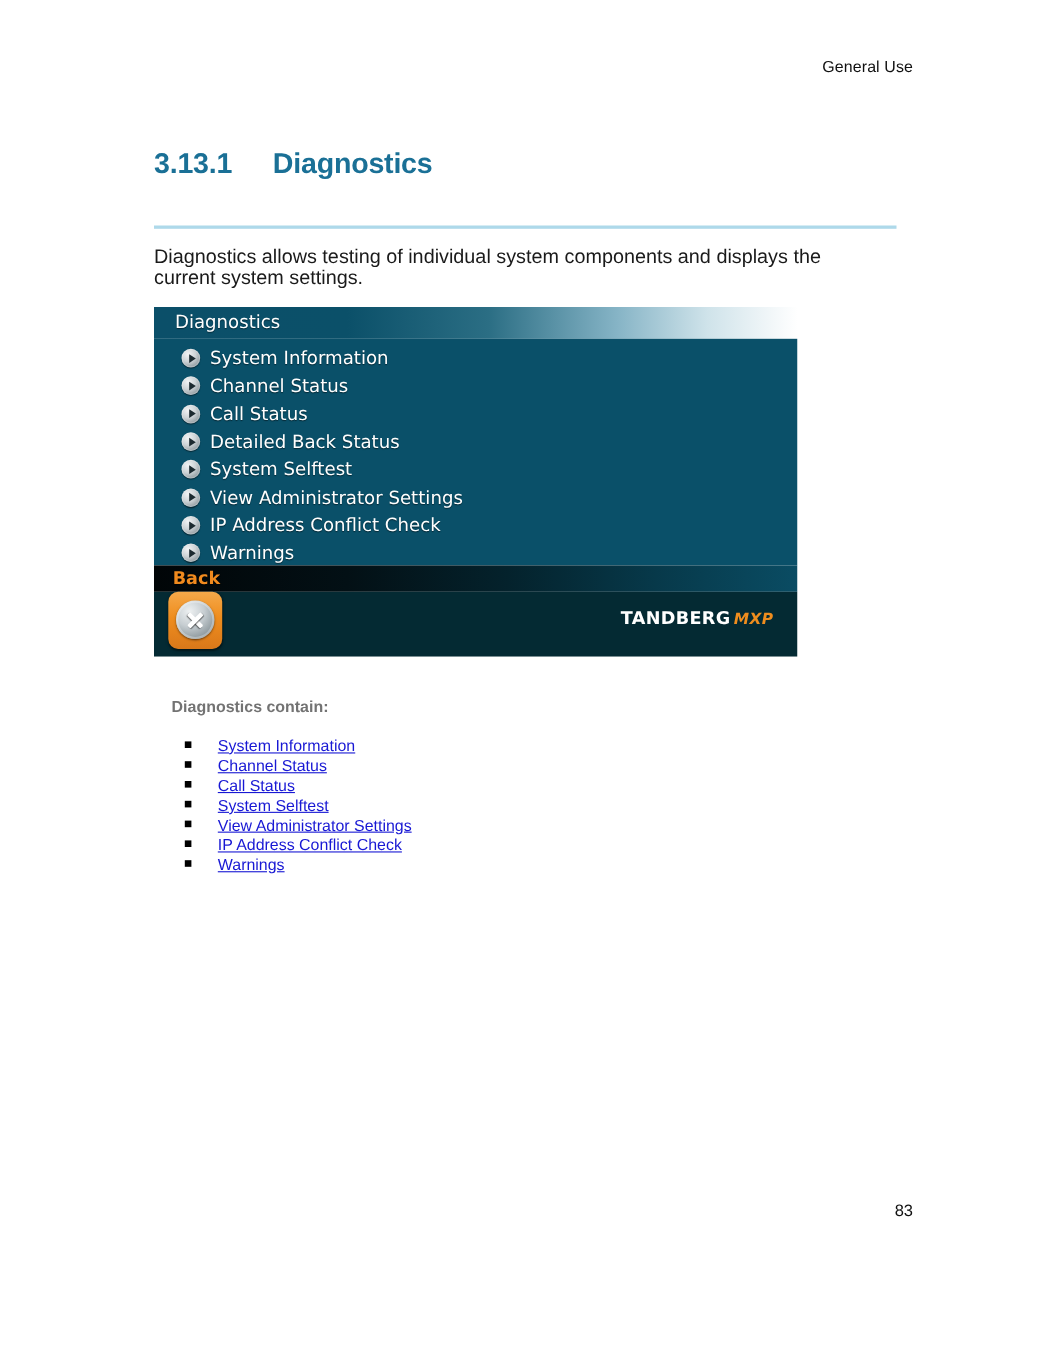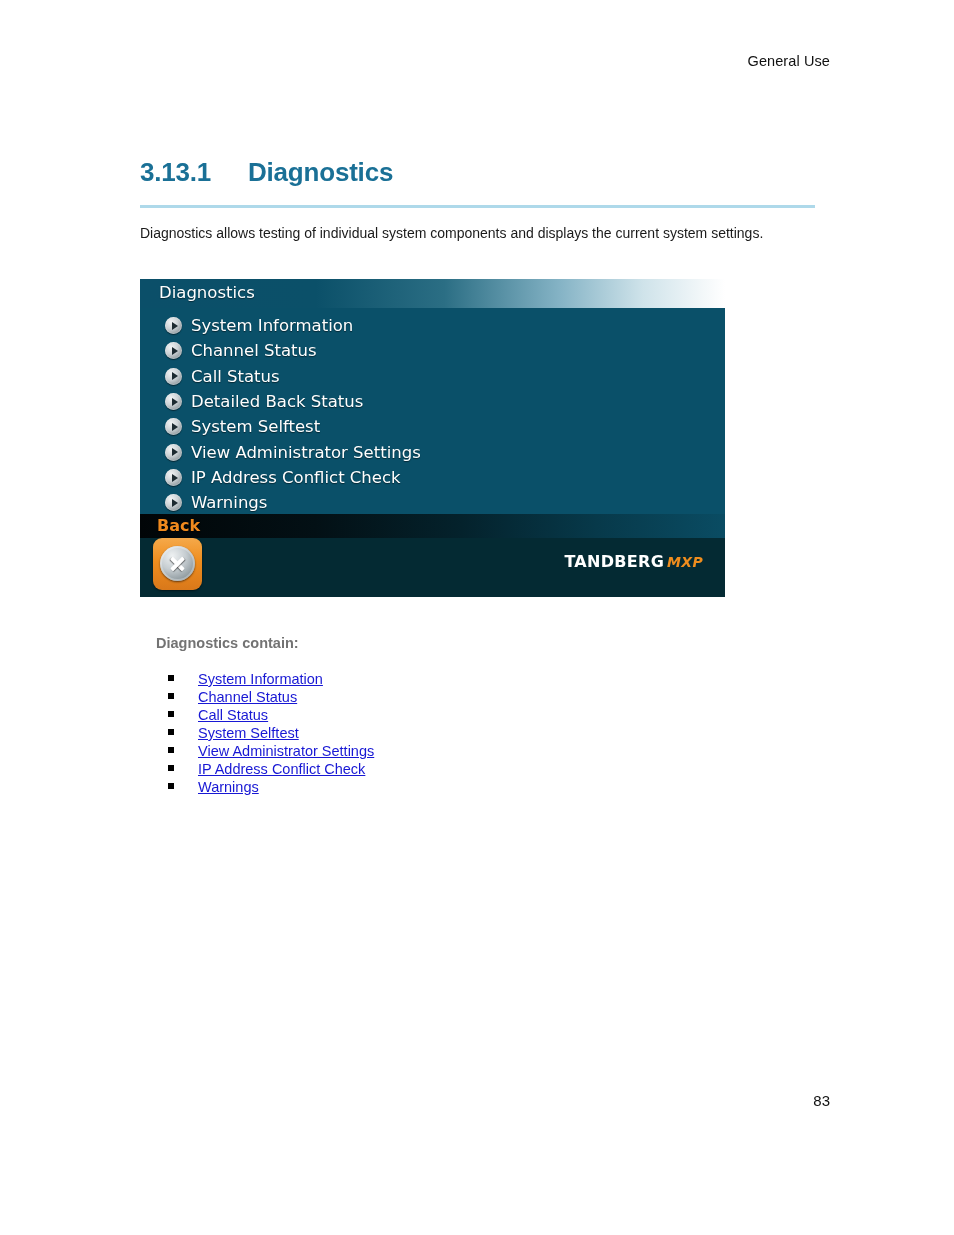--- a/index.html
+++ b/index.html
@@ -41,39 +41,38 @@
     right: 140px;
     color: #1a7096;
     font-size: 26px;
     font-weight: bold;
     letter-spacing: -0.2px;
     white-space: nowrap;
   }
   .section-heading .num {
     display: inline-block;
     min-width: 108px;
-    margin-top: 24px;
   }
 
   .heading-rule {
     position: absolute;
     top: 205px;
     left: 140px;
     width: 675px;
     height: 3px;
     background: #aed9ea;
   }
 
   
   .intro {
     position: absolute;
     top: 224px;
     left: 140px;
     width: 640px;
-    font-size: 14px;
+    font-size: 18px;
     line-height: 19px;
     color: #1a1a1a;
   }
 
   
   .ui-panel {
     position: absolute;
     top: 279px;
     left: 140px;
     width: 585px;

